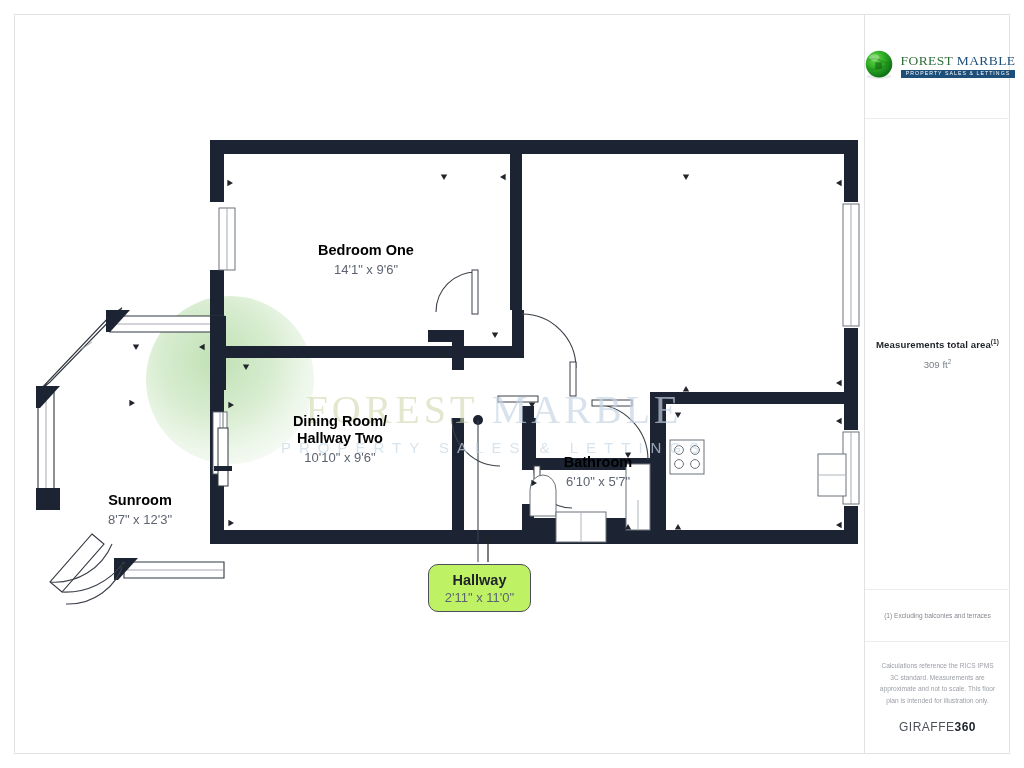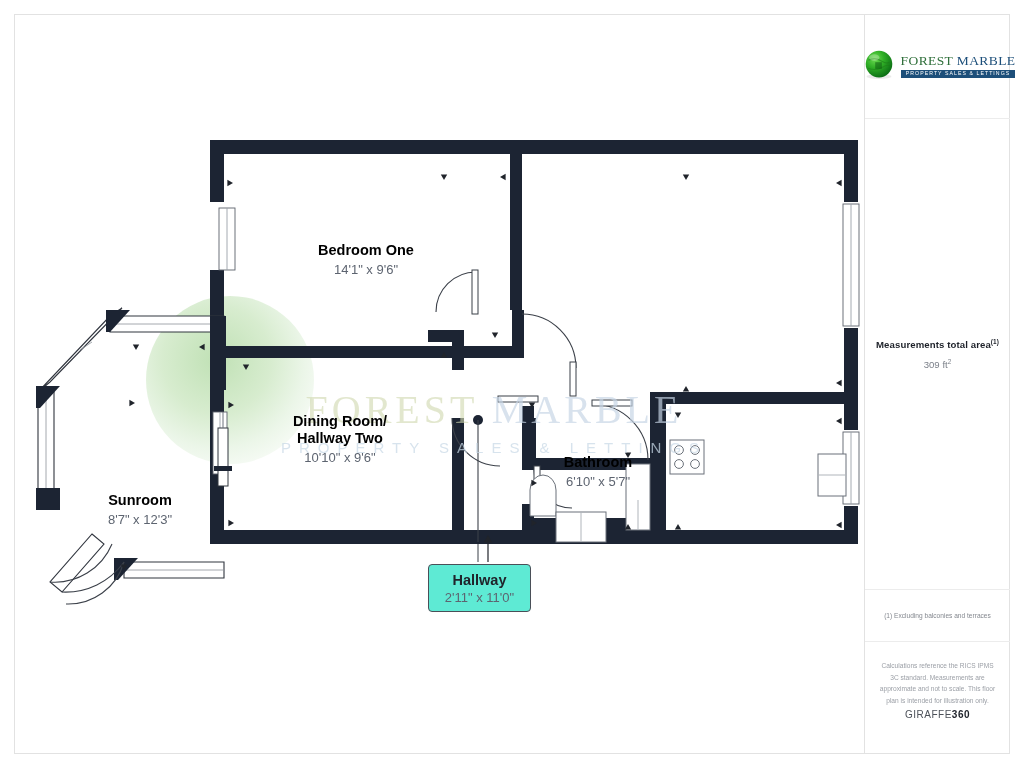--- a/index.html
+++ b/index.html
@@ -97,22 +97,22 @@
     margin-top: 3px;
     line-height: 1.2;
   }
 
   
   .callout {
     position: absolute;
     left: 414px; top: 550px;
     width: 101px; height: 46px;
     border: 1px solid #4a4f58;
-    border-radius: 4px;
-    background: #5eead4;
+    border-radius: 10px;
+    background: #bef264;
     display: flex;
     flex-direction: column;
     align-items: center;
     justify-content: center;
   }
   .callout .rname { font-size: 14.5px; font-weight: bold; color: #20242b; }
   .callout .rdim  { font-size: 13px; color: #5d6470; margin-top: 2px; }
 
   
   .sidebar {
@@ -193,21 +193,22 @@
   .sb-legal {
     height: 112px;
     padding: 18px 12px 0 12px;
     box-sizing: border-box;
     text-align: center;
     font-size: 6.6px;
     color: #9b9fa6;
     line-height: 1.75;
   }
   .sb-brand {
-    font-size: 10px;
+    margin-top: 11px;
+    font-size: 12px;
     color: #4c5159;
     letter-spacing: 0.5px;
   }
   .sb-brand b { color: #1d2129; }
 </style>
 </head>
 <body>
 
 <div id="page">
 

